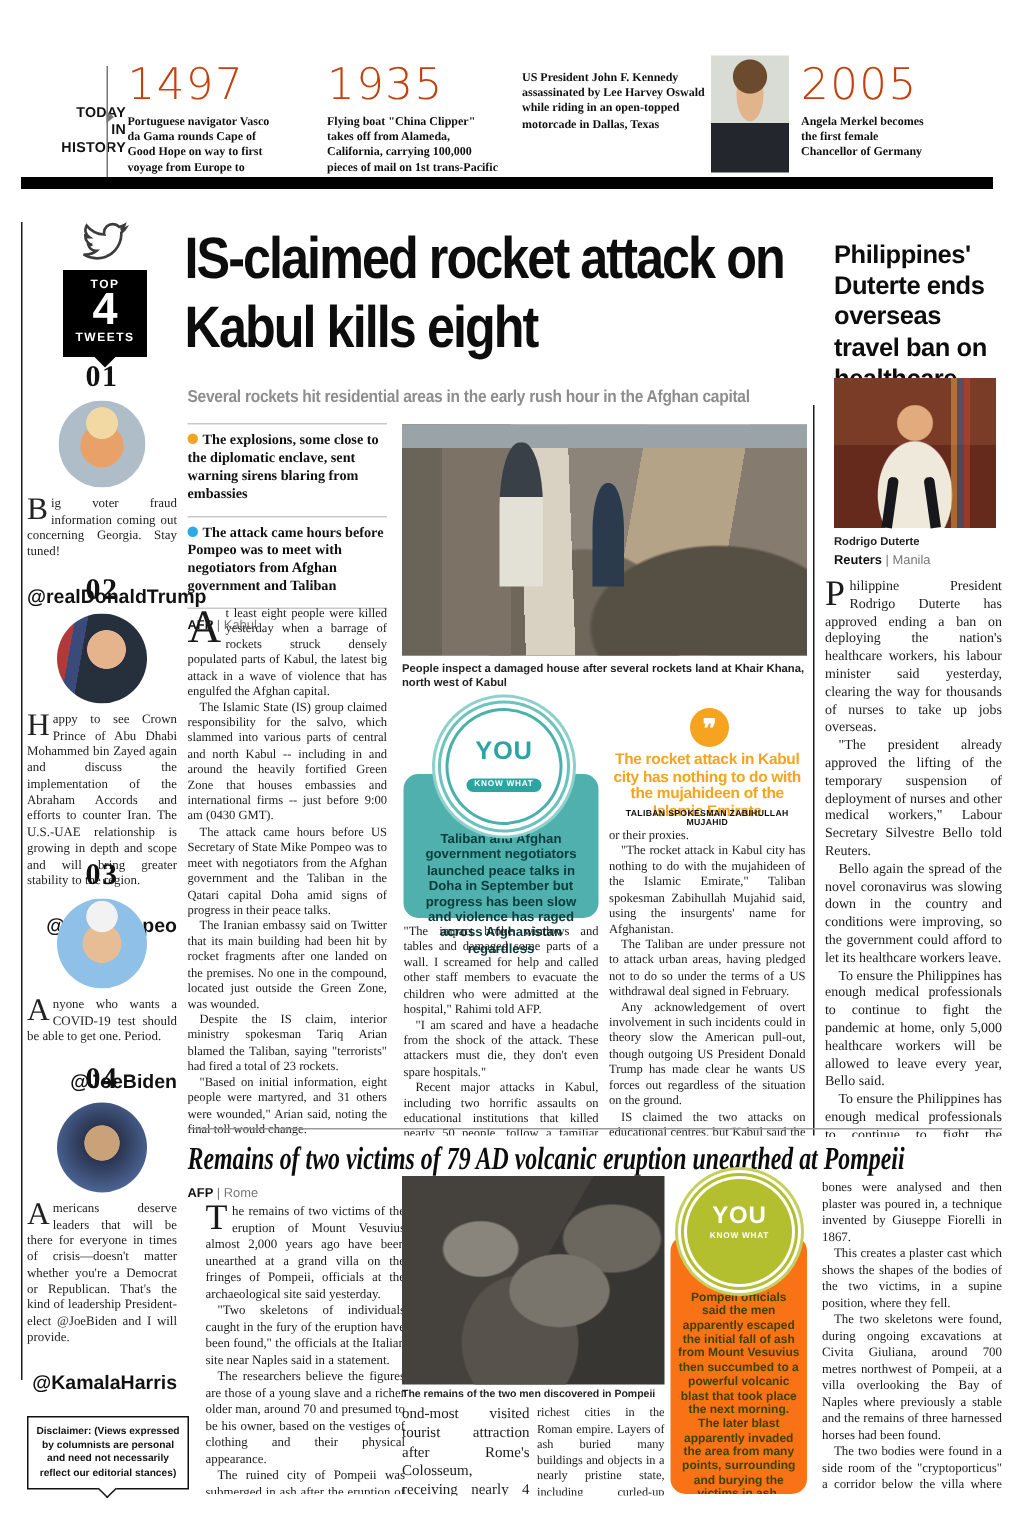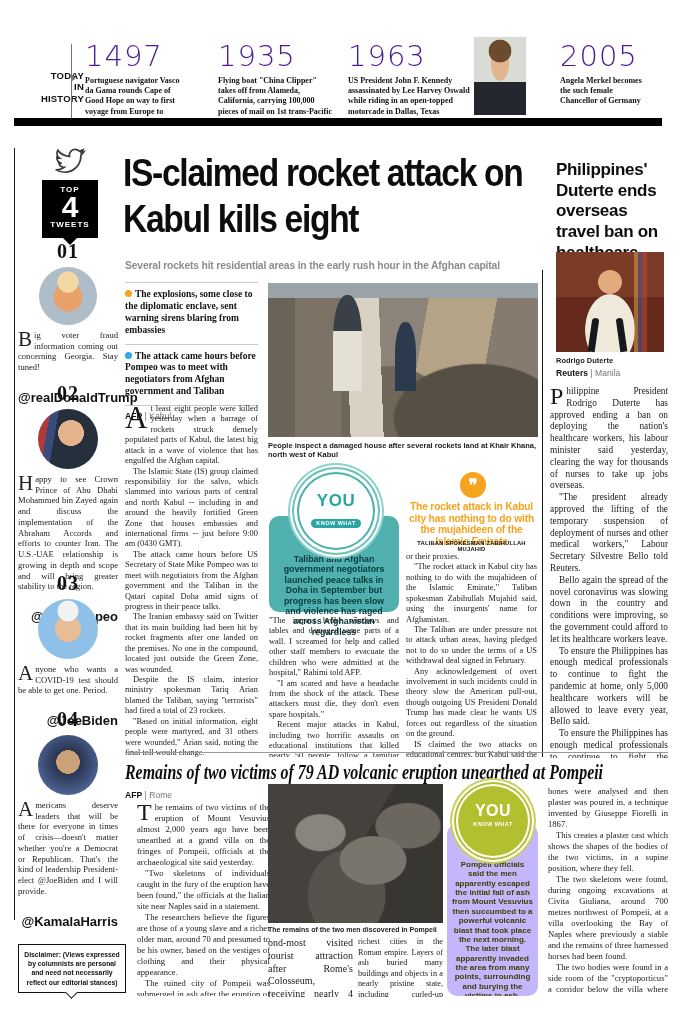--- a/index.html
+++ b/index.html
@@ -9,21 +9,21 @@
   .sans{font-family:"Liberation Sans",sans-serif;}
   .hidden-ov{overflow:hidden;}
 
   
   .hist-label{left:20px;top:70px;width:64px;text-align:right;font-weight:bold;
               font-size:9.5px;line-height:1.2;color:#111;letter-spacing:.2px;}
   .hist-bracket{left:71px;top:44px;height:76px;border-left:1px solid #777;}
   .hist-bracket::after{content:"";position:absolute;left:-1px;top:30px;width:0;height:0;
               border-left:5px solid #777;border-top:4px solid transparent;border-bottom:4px solid transparent;}
   .hist-event .yr{font-family:"DejaVu Sans","Liberation Sans",sans-serif;font-weight:200;
-              font-size:29px;line-height:1;color:#4c1d95;letter-spacing:1px;}
+              font-size:29px;line-height:1;color:#c2410c;letter-spacing:1px;}
   .hist-event .tx{margin-top:5px;font-weight:bold;font-size:8px;line-height:1.28;color:#111;}
   .jfk{left:474px;top:37px;width:52px;height:78px;
        background:
          radial-gradient(circle at 50% 18%, #6b4a2e 0 16%, rgba(0,0,0,0) 17%),
          radial-gradient(ellipse at 50% 33%, #e2b48c 0 24%, rgba(0,0,0,0) 25%),
          linear-gradient(180deg,#d9dcd4 0 58%,#23262c 58% 100%);}
   .bar-black{left:14px;top:118px;width:648px;height:8px;background:#000;}
 
   
   .side-rule{left:14px;top:148px;width:1px;height:772px;background:#1a1a1a;}
@@ -123,21 +123,21 @@
       radial-gradient(ellipse at 60% 55%,#79746c 0 22%,rgba(0,0,0,0) 23%),
       radial-gradient(ellipse at 80% 30%,#6b675f 0 16%,rgba(0,0,0,0) 17%),
       radial-gradient(ellipse at 45% 80%,#57534c 0 28%,rgba(0,0,0,0) 29%),
       linear-gradient(120deg,#45423d 0 50%,#383632 50% 100%);}
   .p-col{font-size:8.6px;line-height:1.28;text-align:justify;}
   .p-col p{margin:0;} .p-col p+p{text-indent:8px;}
   .kw-green{left:458px;top:786px;width:70px;height:70px;background:#b3bf2e;
       box-shadow:0 0 0 2px #fff, 0 0 0 4px #b3bf2e, 0 0 0 6px #fff, 0 0 0 8px #c6cf5e;}
   .kw-green .kw-you{margin-top:16px;font-size:16px;font-weight:bold;color:#fff;letter-spacing:.5px;}
   .kw-green .kw-sub{display:block;margin-top:1px;color:#fff;font-weight:bold;font-size:5.5px;letter-spacing:.5px;}
-  .kw-box-green{left:447px;top:824px;width:91px;height:172px;background:#c4b5fd;border-radius:10px;
+  .kw-box-green{left:447px;top:824px;width:91px;height:172px;background:#f97316;border-radius:10px;
       text-align:center;font-family:"Liberation Sans",sans-serif;font-weight:bold;color:#3c4200;
       font-size:8px;line-height:1.17;padding:36px 5px 0;box-sizing:border-box;overflow:hidden;}
 </style>
 </head>
 <body>
 
 <div id="page">
 
   <div class="abs hist-label sans">
     <div>TODAY</div>
@@ -148,27 +148,26 @@
 
   <div class="abs hist-event" style="left:85px;top:42px;width:95px;">
     <div class="yr">1497</div>
     <div class="tx">Portuguese navigator Vasco da Gama rounds Cape of Good Hope on way to first voyage from Europe to reach India</div>
   </div>
   <div class="abs hist-event" style="left:218px;top:42px;width:118px;">
     <div class="yr">1935</div>
     <div class="tx">Flying boat "China Clipper" takes off from Alameda, California, carrying 100,000 pieces of mail on 1st trans-Pacific airmail flight</div>
   </div>
   <div class="abs hist-event" style="left:348px;top:42px;width:124px;">
-    <div class="yr">1963</div>
     <div class="tx">US President John F. Kennedy assassinated by Lee Harvey Oswald while riding in an open-topped motorcade in Dallas, Texas</div>
   </div>
   <div class="abs jfk"></div>
-  <div class="abs hist-event" style="left:560px;top:42px;width:86px;">
+  <div class="abs hist-event" style="left:534px;top:42px;width:86px;">
     <div class="yr">2005</div>
-    <div class="tx">Angela Merkel becomes the such female Chancellor of Germany</div>
+    <div class="tx">Angela Merkel becomes the first female Chancellor of Germany</div>
   </div>
   <div class="abs bar-black"></div>
 
   <div class="abs side-rule"></div>
   <div class="abs tw-icon">
     <svg width="36" height="30" viewBox="0 0 24 24">
         <path fill="none" stroke="#3c3c3c" stroke-width="1.4" d="M23 4.9c-.8.4-1.7.6-2.6.8 1-.6 1.7-1.5 2-2.6-.9.5-1.9.9-2.9 1.1A4.6 4.6 0 0 0 16.1 2.7c-2.5 0-4.6 2-4.6 4.6 0 .4 0 .7.1 1A13 13 0 0 1 2.2 3.5 4.6 4.6 0 0 0 3.6 9.7c-.7 0-1.5-.2-2.1-.6v.1c0 2.2 1.6 4.1 3.7 4.5-.4.1-.8.2-1.2.2l-.9-.1c.6 1.8 2.3 3.2 4.3 3.2a9.3 9.3 0 0 1-5.7 2l-1.1-.1A13 13 0 0 0 7.6 21c8.5 0 13.1-7 13.1-13.1v-.6c.9-.6 1.7-1.4 2.3-2.4z"></path>
       </svg>
   </div>
   <div class="abs badge44">

